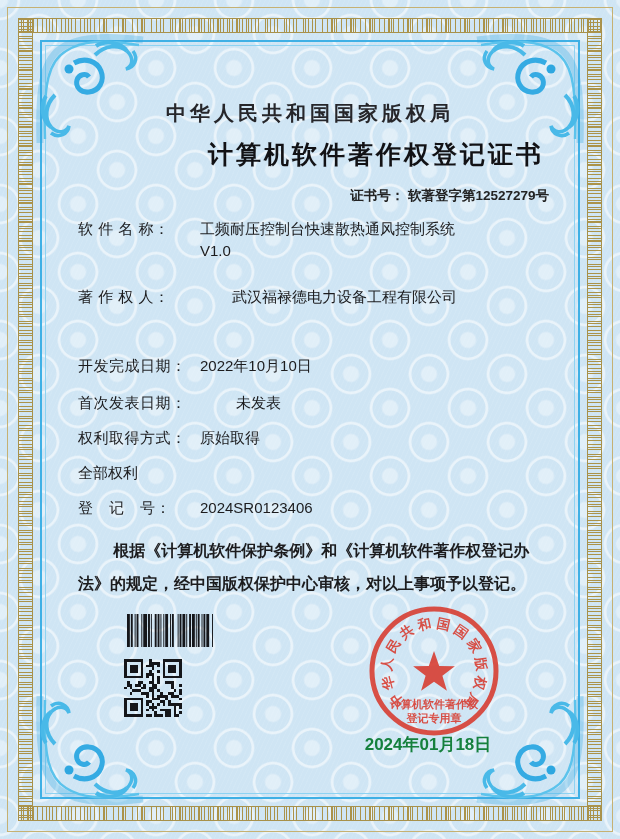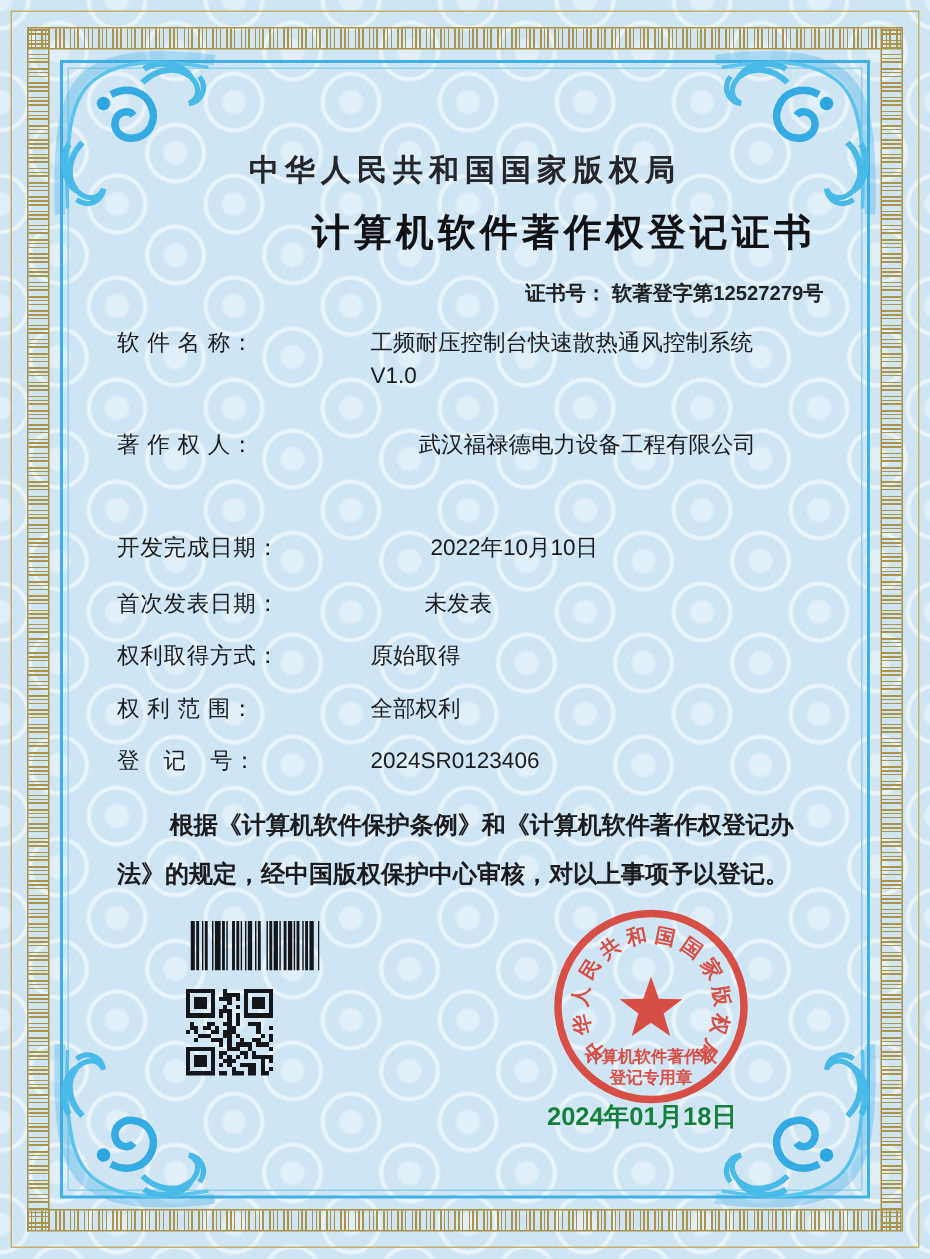--- a/index.html
+++ b/index.html
@@ -32,22 +32,22 @@
   .c-tl{top:33px;left:33px;} .c-tr{top:33px;right:33px;transform:scaleX(-1);}
   .c-bl{bottom:33px;left:33px;transform:scaleY(-1);} .c-br{bottom:33px;right:33px;transform:scale(-1,-1);}
   
   .authority{top:100px;left:0;width:620px;text-align:center;font-size:20px;font-weight:700;letter-spacing:4px;color:#26262a;}
   .cert-title{top:138px;left:0;width:544px;text-align:right;font-size:25px;font-weight:700;letter-spacing:3px;color:#121215;}
   .cert-no{top:187px;left:62px;width:487px;text-align:right;font-size:13.5px;font-weight:700;color:#222;}
   
   .fields{top:218px;left:78px;width:475px;}
   .row{display:flex;align-items:flex-start;line-height:22px;font-size:15px;font-weight:400;}
   .row .lbl{flex:0 0 122px;letter-spacing:.5px;}
-  .row .val{flex:1;margin-left:47px;}
-  .r2{margin-top:24px;gap:32px;} .r3{margin-top:47px;gap:40px;} .r4{margin-top:15px;gap:36px;}
+  .row .val{flex:1;}
+  .r2{margin-top:24px;gap:32px;} .r3{margin-top:47px;} .r4{margin-top:15px;gap:36px;}
   .r5{margin-top:13px;} .r6{margin-top:13px;} .r7{margin-top:13px;}
   .statement{top:534px;left:78px;width:472px;font-size:16px;font-weight:700;line-height:33px;text-indent:2.2em;color:#1c1c1e;}
   
   .barcode{top:614px;left:127px;width:86px;height:33px;}
   .qrcode{top:659px;left:124px;width:58px;height:58px;}
   
   .seal{top:596px;left:359px;width:150px;height:150px;opacity:.87;}
   .seal text{font-family:"Liberation Sans",sans-serif;font-weight:700;fill:#d8382c;}
   .seal .ring text{font-size:13.5px;}
   .seal .l1{font-size:11px;} .seal .l2{font-size:11px;}
@@ -135,21 +135,20 @@
   </div>
   <div class="row r4">
     <span class="lbl">首次发表日期：</span>
     <span class="val">未发表</span>
   </div>
   <div class="row r5">
     <span class="lbl">权利取得方式：</span>
     <span class="val">原始取得</span>
   </div>
   <div class="row r6">
-    <span class="lbl">权 利 范 围：</span>
     <span class="val">全部权利</span>
   </div>
   <div class="row r7">
     <span class="lbl">登　记　号：</span>
     <span class="val">2024SR0123406</span>
   </div>
 </div>
 
 <div class="abs statement">根据《计算机软件保护条例》和《计算机软件著作权登记办法》的规定，经中国版权保护中心审核，对以上事项予以登记。</div>
 

